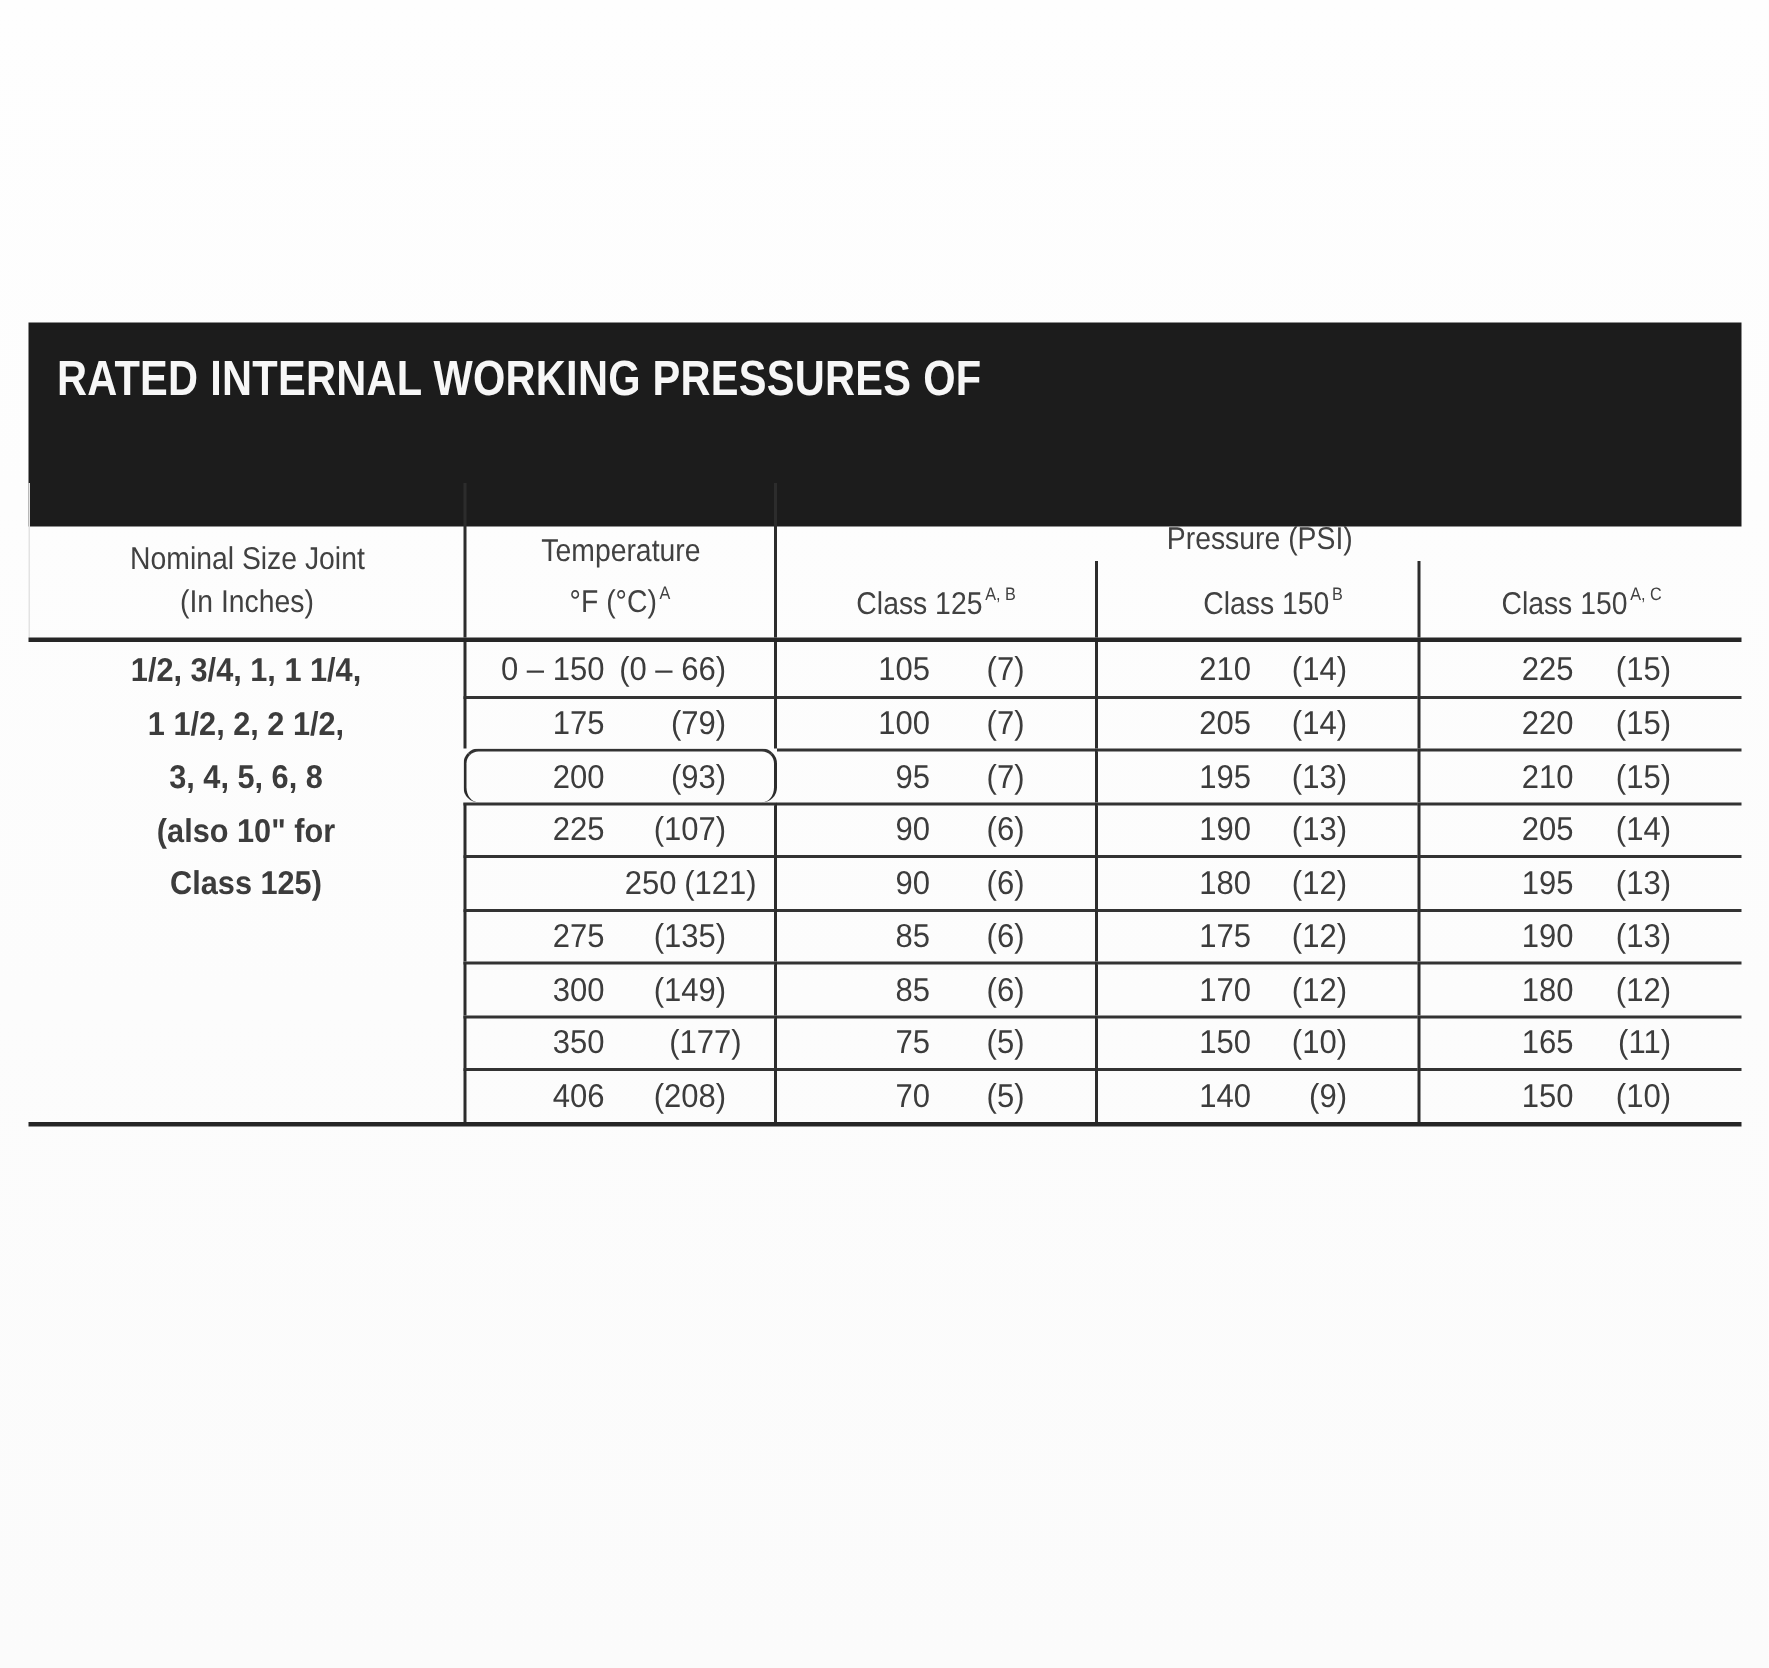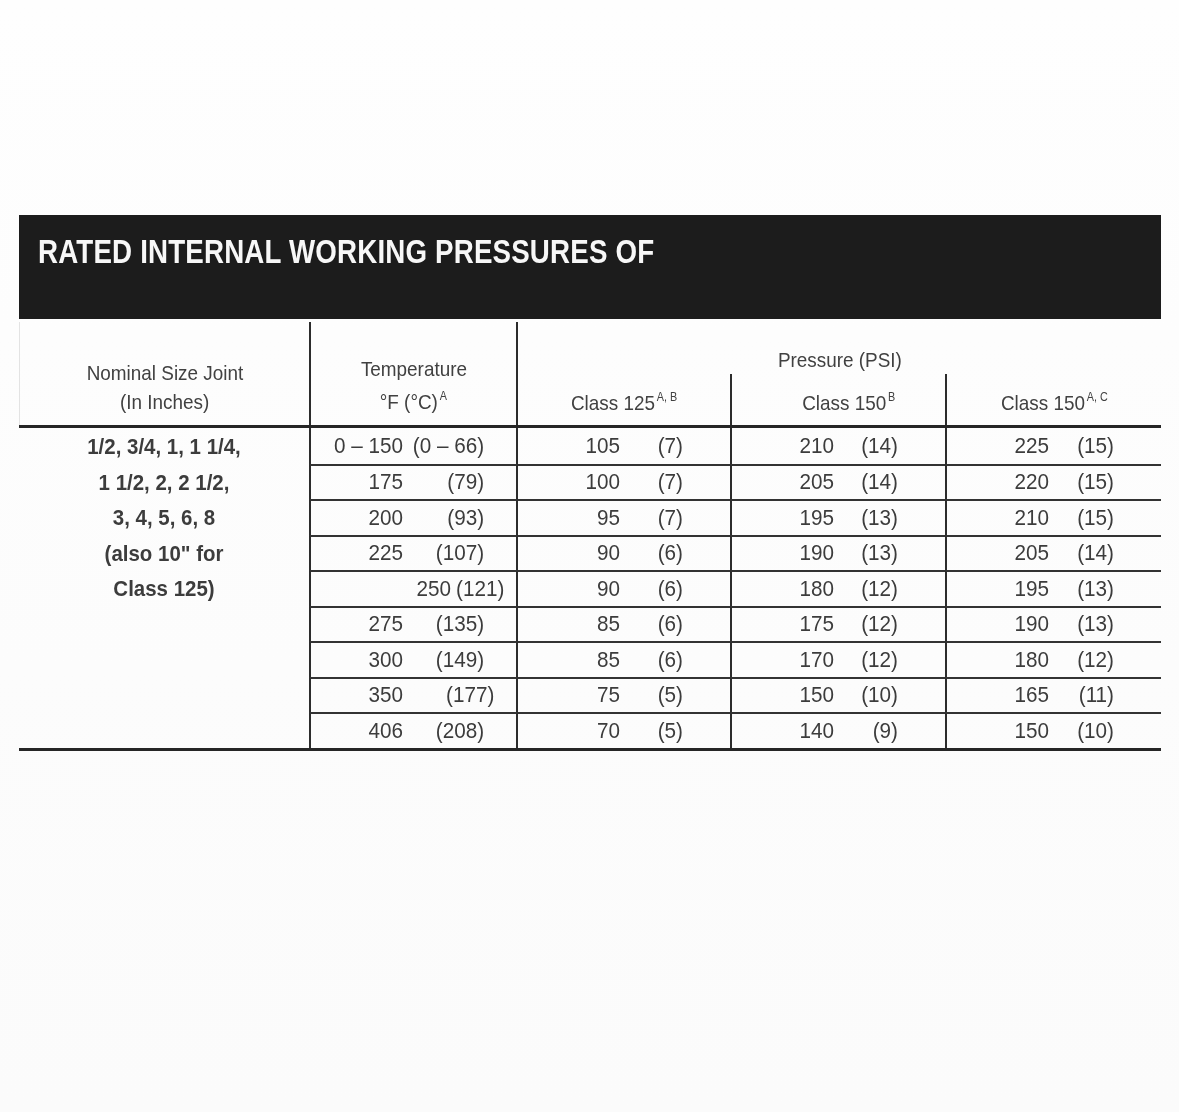--- a/index.html
+++ b/index.html
@@ -7,21 +7,21 @@
   body {
     background:#fdfdfd;
     font-family:"Liberation Sans","DejaVu Sans",sans-serif;
     color:#3e3e3e;
     overflow:hidden;
   }
   .page { position:relative; width:1179px; height:1112px; background:linear-gradient(180deg,#fefefe 0%,#fcfcfc 60%,#fbfbfb 100%); }
 
   
   .title-bar {
-    position:absolute; left:19px; top:215px; width:1142px; height:104px;
+    position:absolute; left:19px; top:215px; width:1142px; height:136px;
     background:#1c1c1c;
     padding:15px 0 0 19px;
   }
   .title-line { line-height:43px; white-space:nowrap; }
   .title-line > span {
     display:inline-block;
     transform:scaleX(0.84); transform-origin:0 50%;
     font-size:33px; font-weight:700; letter-spacing:0.2px;
     color:#f7f7f7;
   }
@@ -141,21 +141,21 @@
         <span class="vb">(7)</span>
       </div>
       <div class="cell pcell p2 rt" style="grid-row: 2;">
         <span class="va">205</span>
         <span class="vb">(14)</span>
       </div>
       <div class="cell pcell p3 rt" style="grid-row: 2;">
         <span class="va">220</span>
         <span class="vb">(15)</span>
       </div>
-      <div class="cell temp rt" style="grid-row: 3;">
+      <div class="cell temp rt" style="grid-row: 3; border-radius: 10px;">
         <span class="va">200</span>
         <span class="vb">(93)</span>
       </div>
       <div class="cell pcell p1 rt" style="grid-row: 3;">
         <span class="va">95</span>
         <span class="vb">(7)</span>
       </div>
       <div class="cell pcell p2 rt" style="grid-row: 3;">
         <span class="va">195</span>
         <span class="vb">(13)</span>

